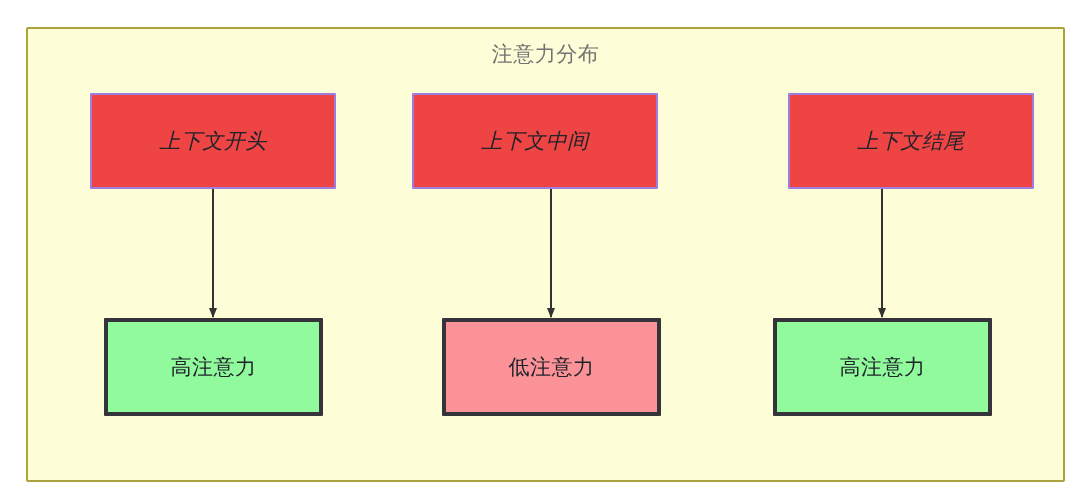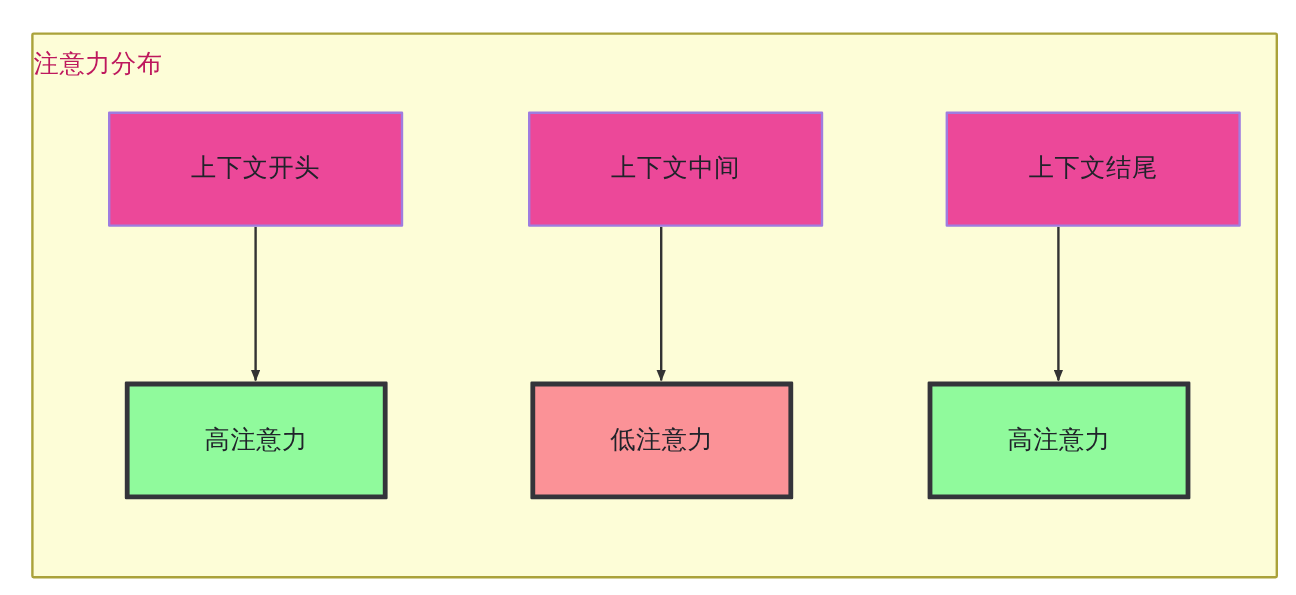--- a/index.html
+++ b/index.html
@@ -32,69 +32,71 @@
     background: #fdfdd7;
     border: 2px solid #aaa23a;
     border-radius: 2px;
   }
 
   .subgraph-title {
     position: absolute;
     left: 0;
     top: 12px;
     width: 100%;
+    text-align: center;
     font-size: 21px;
     line-height: 26px;
-    color: #be185d;
+    color: #737373;
     letter-spacing: 0.5px;
     white-space: nowrap;
   }
 
   
   .node {
     position: absolute;
     box-sizing: border-box;
     display: flex;
     align-items: center;
     justify-content: center;
     text-align: center;
     font-size: 21px;
     line-height: 26px;
     color: #20232a;
     letter-spacing: 0.5px;
     white-space: nowrap;
   }
 
   .node.ctx {
-    background: #ec4899;
+    background: #ef4444;
     border: 2px solid #9f7ce0;
     border-radius: 1px;
     width: 246px;
     height: 96px;
+    font-style: italic;
   }
 
   .node.attn {
     width: 219px;
     height: 98px;
     border: 4px solid #34343a;
     border-radius: 1px;
   }
 
   .node.attn.high {
     background: #90fa9c;
   }
 
   .node.attn.low {
     background: #fb9297;
     text-align: right;
   }
 
   
   .col-1.ctx  { left: 90px;  }
-  .col-2.ctx  { left: 440px; }
+  .col-2.ctx  { left: 412px; }
   .col-3.ctx  { left: 788px; }
 
   .col-1.attn { left: 104px; }
   .col-2.attn { left: 442px; }
   .col-3.attn { left: 773px; }
 
   .row-top    { top: 93px;  }
   .row-bottom { top: 318px; }
 
   

